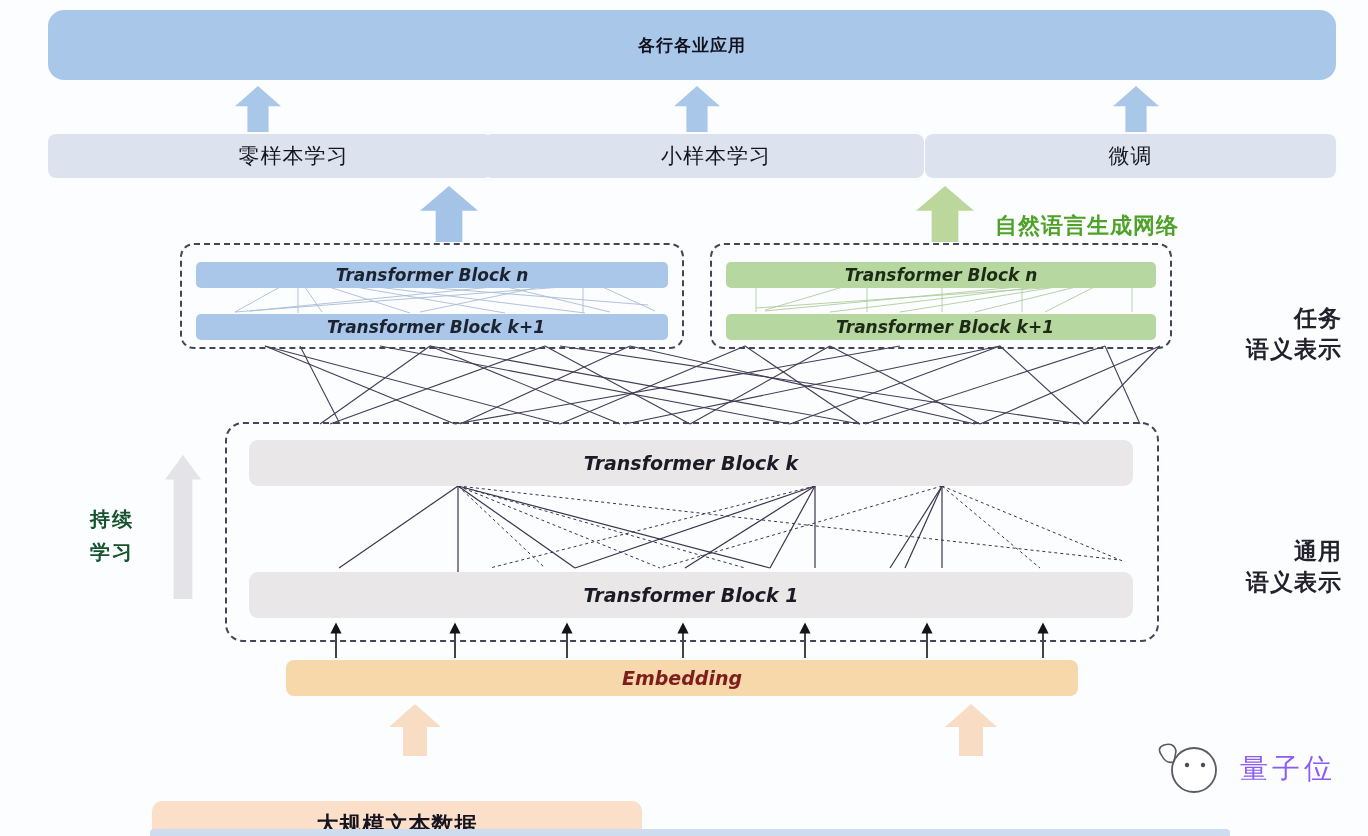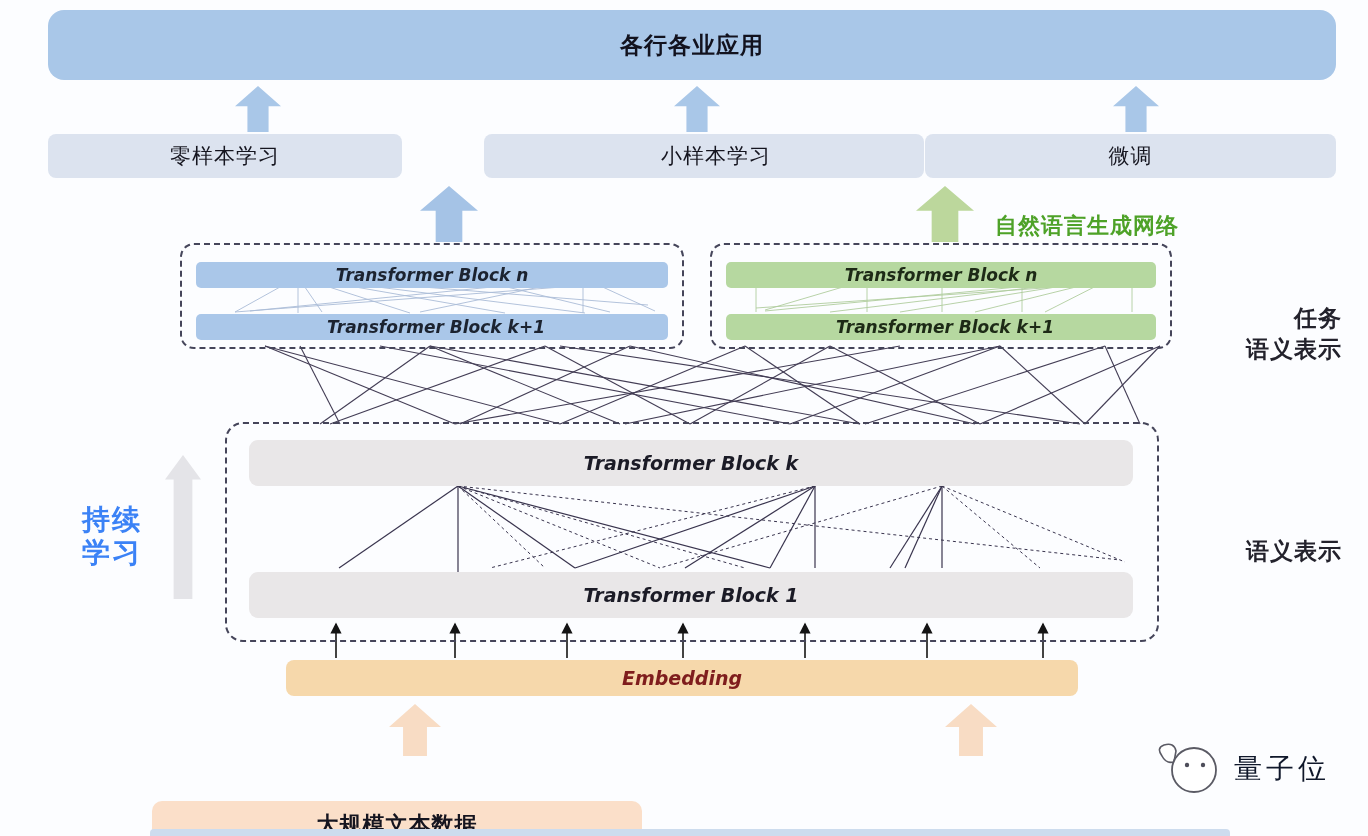--- a/index.html
+++ b/index.html
@@ -1,23 +1,23 @@
 <!DOCTYPE html>
 <html><head>
 <meta charset="utf-8">
 <style>
   html,body{margin:0;padding:0;background:#fff;}
   .canvas{position:relative;width:1368px;height:836px;background:#fcfdff;
           font-family:"DejaVu Sans",sans-serif;overflow:hidden;}
   .bar{position:absolute;display:flex;align-items:center;justify-content:center;}
   .top-bar{left:48px;top:10px;width:1288px;height:70px;background:#a9c7e8;border-radius:16px;
-           font-size:23px;font-weight:600;color:#12121e;letter-spacing:1px;text-align:center;}
+           font-size:17px;font-weight:600;color:#12121e;letter-spacing:1px;text-align:center;}
   .mode-bar{top:134px;height:44px;background:#dce3ef;border-radius:8px;
             font-size:21px;font-weight:500;color:#15151f;letter-spacing:1px;}
-  .mode-1{left:48px;width:354px;}
+  .mode-1{left:48px;width:397px;padding-left:47px;}
   .mode-2{left:484px;width:416px;padding-left:24px;}
   .mode-3{left:925px;width:411px;}
   .up-arrow{position:absolute;clip-path:polygon(50% 0,100% 44%,73% 44%,73% 100%,27% 100%,27% 44%,0 44%);}
   .arr-sm{width:46px;height:46px;background:#a9c7e8;top:86px;}
   .arr-nlu{left:420px;top:186px;width:58px;height:56px;background:#a5c3e6;}
   .arr-nlg{left:916px;top:186px;width:58px;height:56px;background:#bcd79c;}
   .arr-orange{top:704px;width:52px;height:52px;background:#f8dcc4;}
   .net-label{position:absolute;font-size:22px;font-weight:700;letter-spacing:1px;}
   .nlu-label{left:145px;top:211px;color:#98a2d4;}
   .nlg-label{left:995px;top:211px;color:#4ea228;}
@@ -33,32 +33,32 @@
   .green-block{background:#b6d8a0;color:#1d2a16;}
   .gray-block{position:absolute;left:22px;right:24px;height:46px;background:#e9e7e8;border-radius:9px;
               display:flex;align-items:center;justify-content:center;
               font-size:19px;font-style:italic;font-weight:700;color:#1b1b26;}
   .gk{top:16px;} .g1{top:148px;}
   .side-label{position:absolute;width:150px;text-align:right;font-size:23px;font-weight:600;
               color:#23222c;line-height:31px;letter-spacing:1px;margin-top:39px;}
   .task-label{left:1192px;top:264px;}
   .gen-label{left:1192px;top:497px;}
   .cont-label{position:absolute;left:60px;top:503px;width:104px;text-align:center;
-              font-size:28px;font-weight:700;color:#3b82f6;line-height:33px;letter-spacing:2px;}
+              font-size:20px;font-weight:700;color:#14532d;line-height:33px;letter-spacing:2px;}
   .cont-arrow{left:165px;top:455px;width:36px;height:144px;background:#e4e4e8;
               clip-path:polygon(50% 0,100% 17%,76% 17%,76% 100%,24% 100%,24% 17%,0 17%);
               filter:drop-shadow(0 0 1px #c3c3c9);}
   .embedding-bar{left:286px;top:660px;width:792px;height:36px;background:#f6d8ab;border-radius:8px;
                  font-size:19px;font-style:italic;font-weight:700;color:#7f1d1d;}
   .source-bar{top:765px;height:48px;background:#fbdfc9;border-radius:10px;
               font-size:22px;font-weight:600;color:#15141f;letter-spacing:1px;}
   .src-1{left:152px;width:490px;margin-top:36px;}
   .src-2{left:705px;width:538px;}
   .watermark{position:absolute;left:1148px;top:738px;display:flex;align-items:center;z-index:5;}
-  .wm-text{font-size:28px;color:#0f172a;letter-spacing:4px;font-weight:500;}
+  .wm-text{font-size:28px;color:#8b5cf6;letter-spacing:4px;font-weight:500;margin-left:6px;}
   .bottom-strip{position:absolute;left:150px;top:829px;width:1080px;height:7px;
                 background:#cddcee;border-radius:4px 4px 0 0;}
   .overlay-svg{position:absolute;left:0;top:0;width:1368px;height:836px;pointer-events:none;}
 </style>
 </head>
 <body>
 
 <div class="canvas">
 
   <svg class="overlay-svg" viewBox="0 0 1368 836">
@@ -190,20 +190,21 @@
     <div>任务</div>
     <div>语义表示</div>
   </div>
 
   <div class="dash-box mid-box">
     <div class="gray-block gk">Transformer Block k</div>
     <div class="gray-block g1">Transformer Block 1</div>
   </div>
 
   <div class="side-label gen-label">
+    <div>通用</div>
     <div>语义表示</div>
   </div>
 
   <div class="cont-label">
     <div>持续</div>
     <div>学习</div>
   </div>
   <div class="up-arrow cont-arrow"></div>
 
   <div class="bar embedding-bar">Embedding</div>

